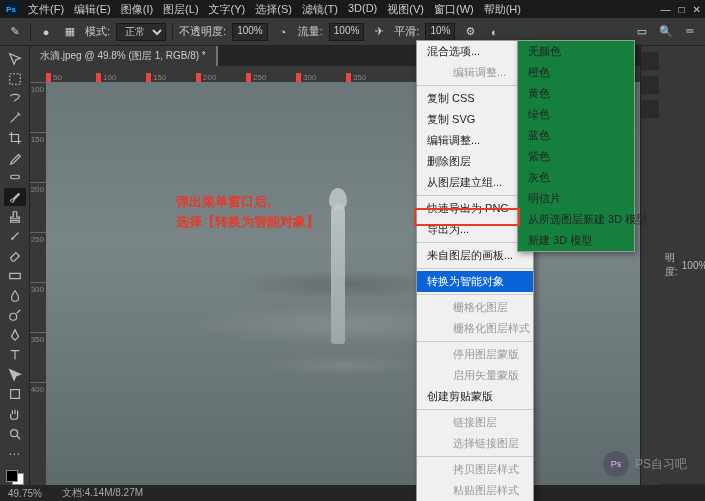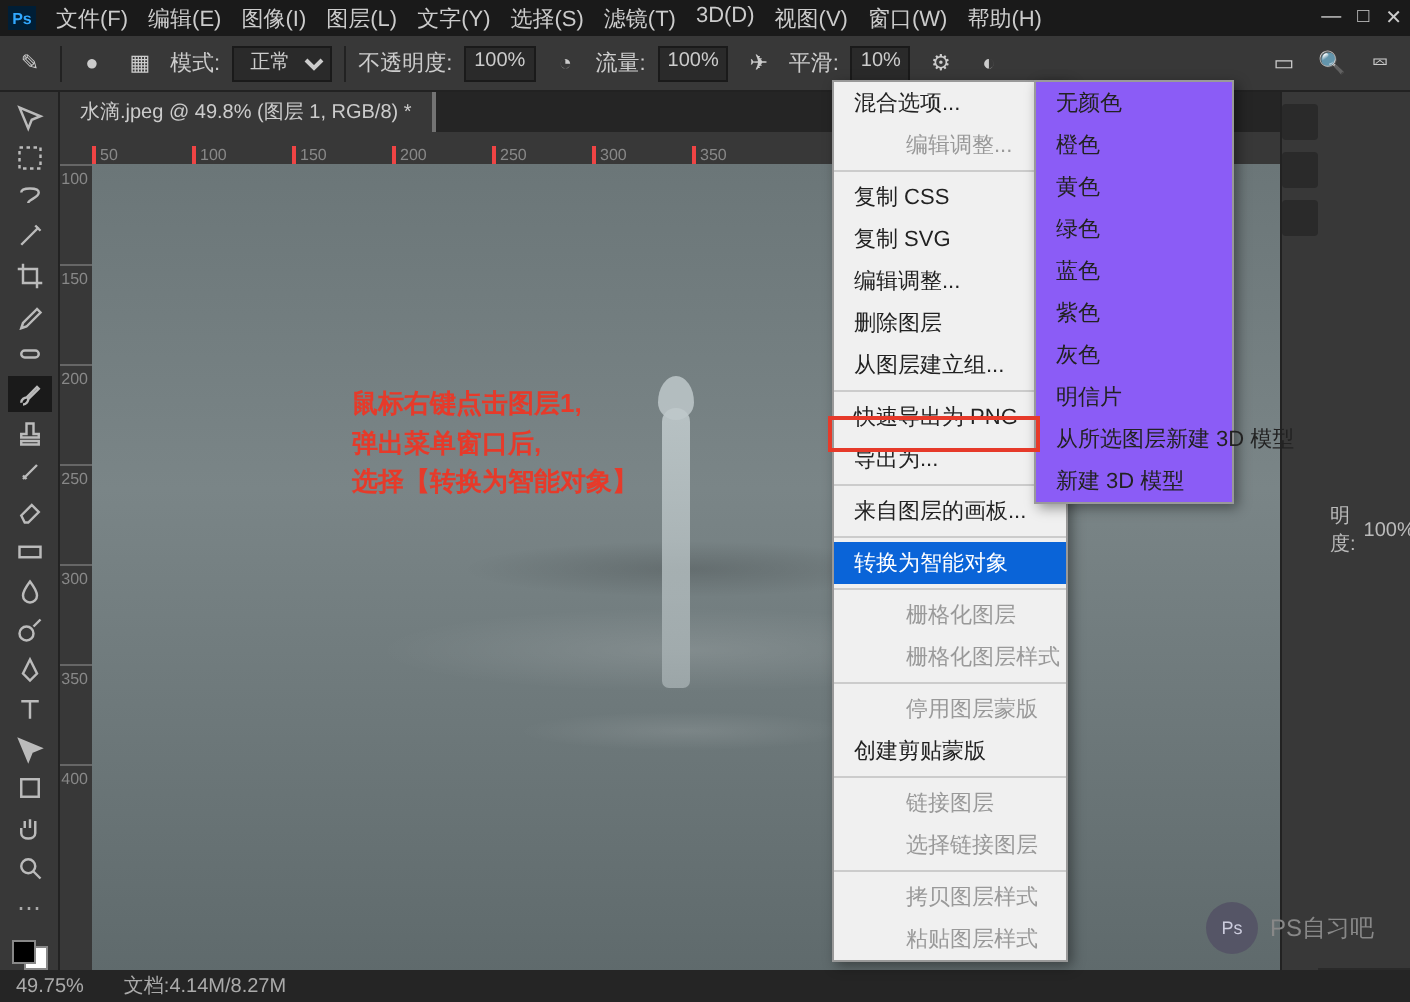--- a/index.html
+++ b/index.html
@@ -17,21 +17,21 @@
 .toolbox { width: 30px; background: #383838; display: flex; flex-direction: column; align-items: center; padding-top: 4px; gap: 2px; border-right: 1px solid #222; }
 .tool { width: 22px; height: 22px; display: flex; align-items: center; justify-content: center; color: #aaa; font-size: 12px; }
 .tool.active { background: #1a1a1a; }
 .tool svg { width: 14px; height: 14px; stroke: #bbb; fill: none; stroke-width: 1.4; }
 .swatch { width: 18px; height: 18px; position: relative; margin-top: 6px; }
 .swatch .fg { position: absolute; width: 12px; height: 12px; background: #000; border: 1px solid #888; top: 0; left: 0; }
 .swatch .bg { position: absolute; width: 12px; height: 12px; background: #fff; border: 1px solid #888; bottom: 0; right: 0; }
 .canvas-area { flex: 1; background: #252525; position: relative; overflow: hidden; }
 .doc-tab { background: #383838; padding: 3px 10px; font-size: 10px; display: inline-block; border-right: 2px solid #737373; }
 .rulers-h { height: 16px; background: #383838; display: flex; font-size: 8px; color: #888; align-items: flex-end; padding-left: 16px; }
-.rulers-h span { width: 50px; border-left: 2px solid #ef4444; padding-left: 2px; }
+.rulers-h span { width: 50px; border-left: 5px solid #ef4444; padding-left: 2px; }
 .canvas-wrap { display: flex; height: calc(100% - 34px); }
 .rulers-v { width: 16px; background: #383838; display: flex; flex-direction: column; font-size: 8px; color: #888; }
 .rulers-v span { height: 50px; border-top: 1px solid #666; padding-top: 2px; text-align: right; padding-right: 2px; }
 .canvas { flex: 1; background: linear-gradient(180deg, #6b7678 0%, #7a8587 40%, #5f6a6c 100%); position: relative; }
 .canvas::before { content: ""; position: absolute; inset: 0; background:
   radial-gradient(ellipse 220px 30px at 50% 60%, rgba(255,255,255,0.12) 0%, transparent 70%),
   radial-gradient(ellipse 160px 20px at 50% 50%, rgba(0,0,0,0.15) 0%, transparent 70%),
   radial-gradient(ellipse 120px 14px at 50% 70%, rgba(255,255,255,0.1) 0%, transparent 70%);
 }
 .drop { position: absolute; left: 48%; top: 30%; width: 14px; height: 140px; background: linear-gradient(180deg, rgba(200,210,212,0.8), rgba(160,170,172,0.9)); border-radius: 8px 8px 4px 4px; }
@@ -39,21 +39,21 @@
 .annotation { position: absolute; left: 130px; top: 110px; color: #e63a2a; font-size: 13px; font-weight: bold; line-height: 1.5; }
 .right-panels { width: 65px; background: #383838; border-left: 1px solid #222; display: flex; flex-direction: row; }
 .rp-row { padding: 4px 6px; font-size: 10px; color: #bbb; border-bottom: 1px solid #2a2a2a; display: flex; align-items: center; gap: 4px; }
 .rp-icons { display: flex; flex-direction: column; align-items: center; gap: 6px; padding: 6px 0; }
 .rp-icons div { width: 18px; height: 18px; background: #2a2a2a; border-radius: 2px; }
 .context-menu { position: absolute; top: 40px; left: 416px; width: 118px; background: #f0f0f0; border: 1px solid #999; box-shadow: 2px 2px 6px rgba(0,0,0,0.4); font-size: 11px; color: #222; }
 .context-menu .item { padding: 3px 10px 3px 10px; white-space: nowrap; cursor: default; }
 .context-menu .item.disabled { color: #999; padding-left: 36px; }
 .context-menu .item.highlight { background: #0a64d8; color: #fff; }
 .context-menu .sep-line { height: 1px; background: #ccc; margin: 2px 0; }
-.submenu { position: absolute; top: 40px; left: 517px; width: 100px; background: #8b5cf6; border: 1px solid #999; box-shadow: 2px 2px 6px rgba(0,0,0,0.4); font-size: 11px; color: #222; }
+.submenu { position: absolute; top: 40px; left: 517px; width: 118px; background: #15803d; border: 1px solid #999; box-shadow: 2px 2px 6px rgba(0,0,0,0.4); font-size: 11px; color: #222; }
 .submenu .item { padding: 3px 10px; white-space: nowrap; }
 .highlight-box { position: absolute; border: 2px solid #e63a2a; pointer-events: none; }
 .hb1 { top: 208px; left: 414px; width: 106px; height: 18px; }
 .statusbar { height: 16px; background: #252525; display: flex; align-items: center; font-size: 10px; padding: 0 8px; gap: 20px; color: #aaa; }
 .watermark { position: absolute; bottom: 24px; right: 18px; display: flex; align-items: center; gap: 6px; color: #888; font-size: 12px; }
 .wm-avatar { width: 26px; height: 26px; border-radius: 50%; background: #556; display: flex; align-items: center; justify-content: center; color: #ccd; font-size: 9px; }
 </style>
 </head>
 <body>
 
@@ -232,21 +232,20 @@
           <span>150</span>
           <span>200</span>
           <span>250</span>
           <span>300</span>
           <span>350</span>
           <span>400</span>
       </div>
       <div class="canvas">
         <div class="drop"></div>
         <div class="annotation">
-          <div>鼠标右键点击图层1,</div>
           <div>弹出菜单窗口后,</div>
           <div>选择【转换为智能对象】</div>
         </div>
       </div>
     </div>
   </div>
 
   <div class="right-panels">
     <div class="rp-icons">
       <div></div>
@@ -283,20 +282,21 @@
     <div class="item">导出为...</div>
     <div class="sep-line"></div>
     <div class="item">来自图层的画板...</div>
     <div class="sep-line"></div>
     <div class="item highlight">转换为智能对象</div>
     <div class="sep-line"></div>
     <div class="item disabled">栅格化图层</div>
     <div class="item disabled">栅格化图层样式</div>
     <div class="sep-line"></div>
     <div class="item disabled">停用图层蒙版</div>
+    <div class="item disabled">启用矢量蒙版</div>
     <div class="item">创建剪贴蒙版</div>
     <div class="sep-line"></div>
     <div class="item disabled">链接图层</div>
     <div class="item disabled">选择链接图层</div>
     <div class="sep-line"></div>
     <div class="item disabled">拷贝图层样式</div>
     <div class="item disabled">粘贴图层样式</div>
   </div>
 <div class="submenu" id="submenu">
     <div class="item">无颜色</div>

